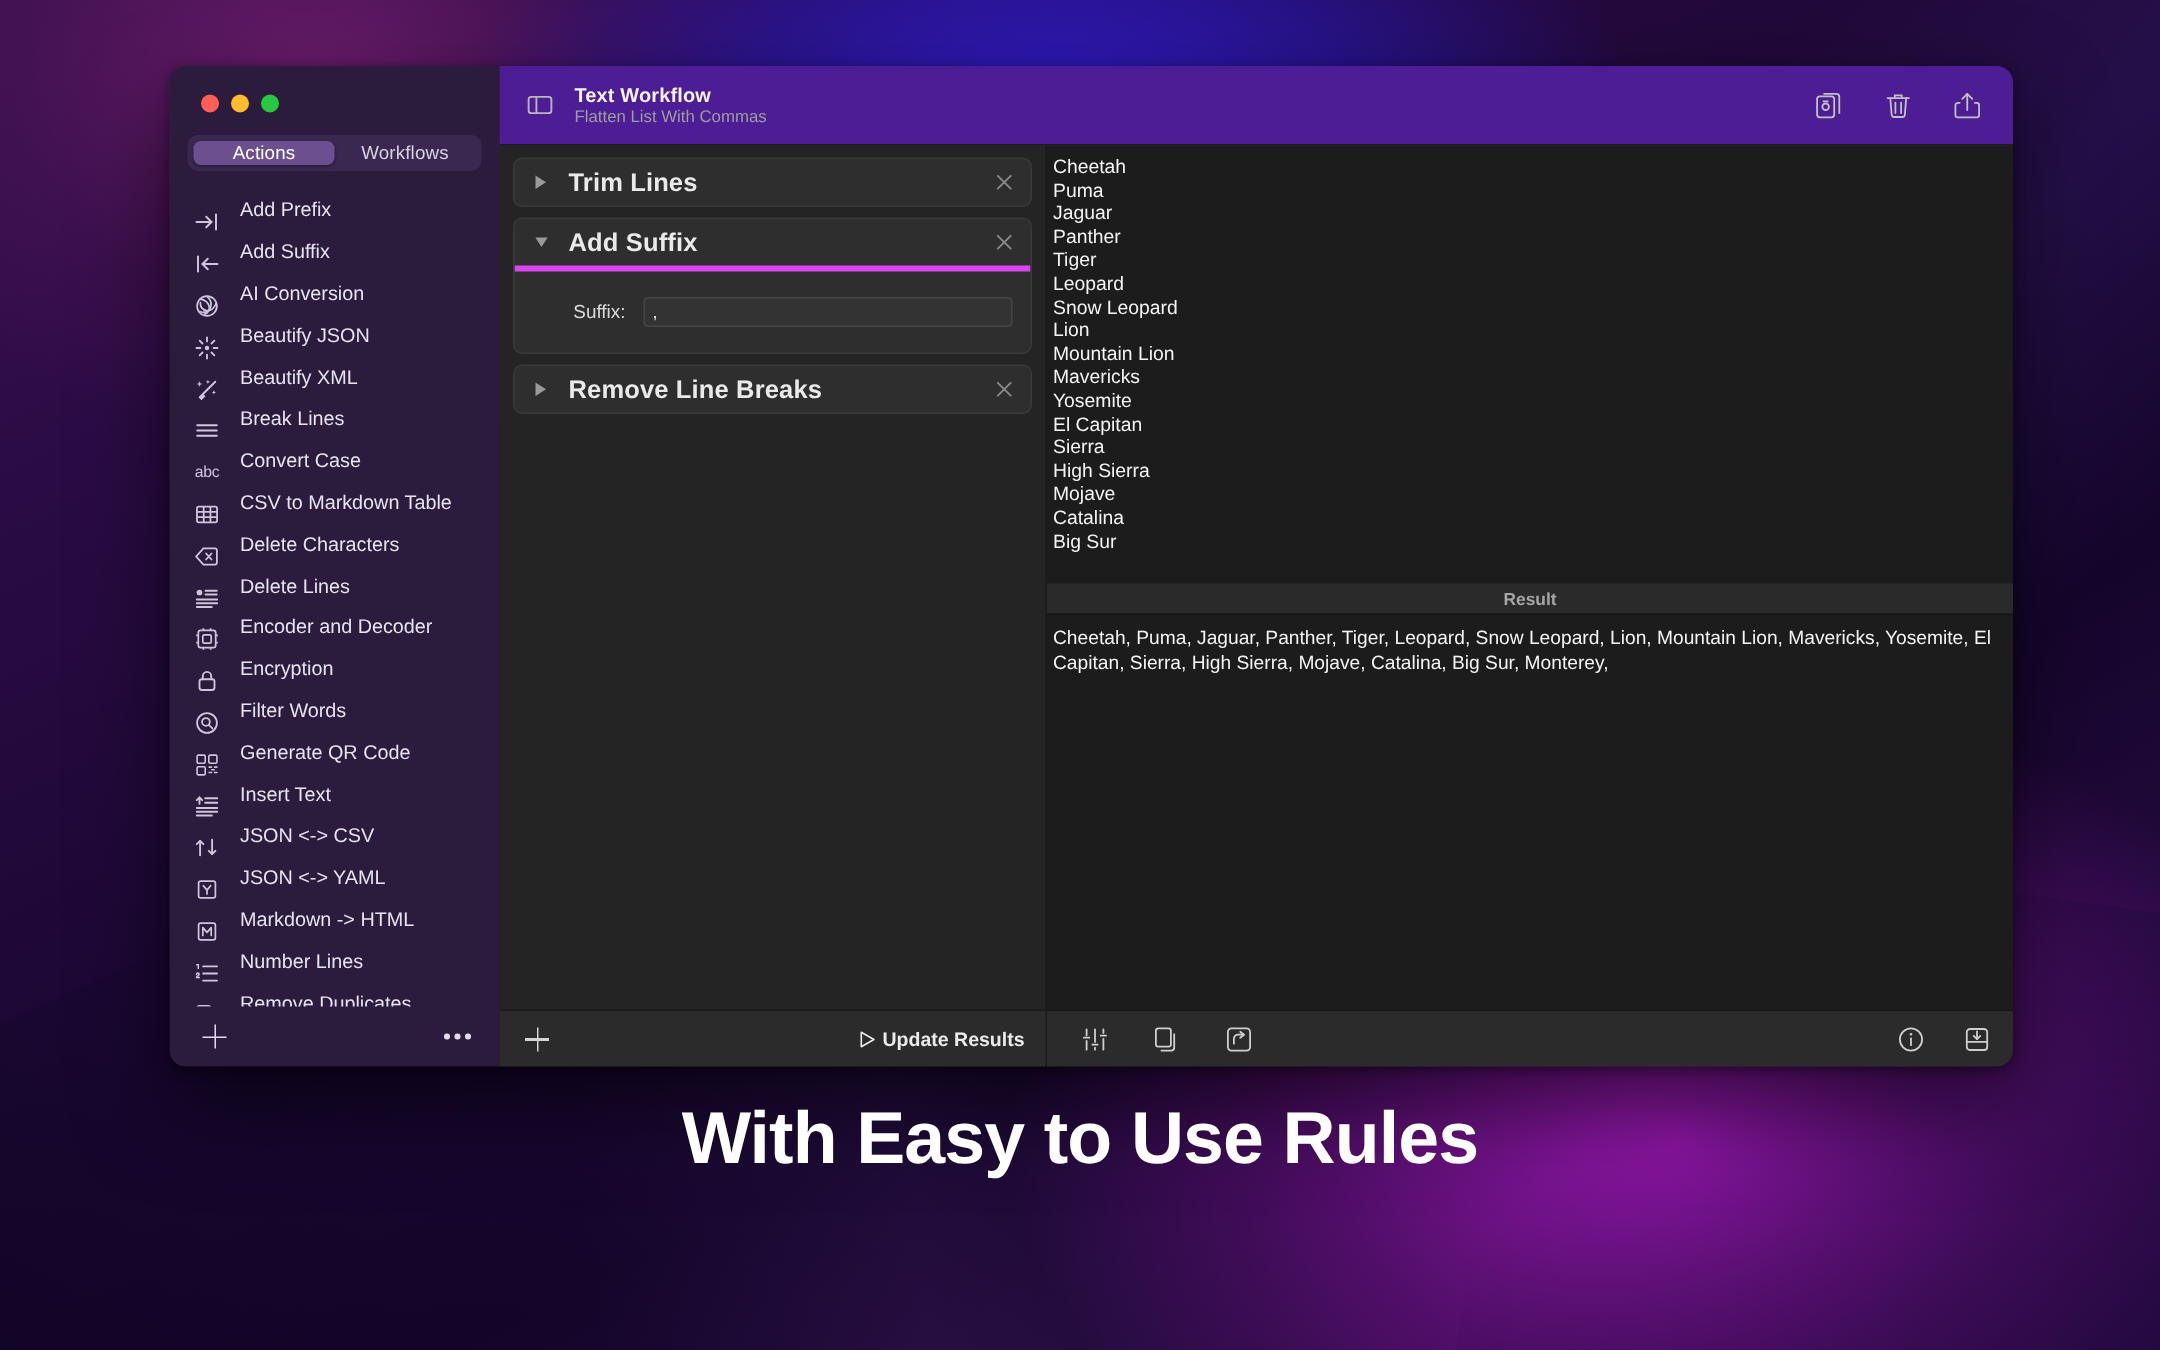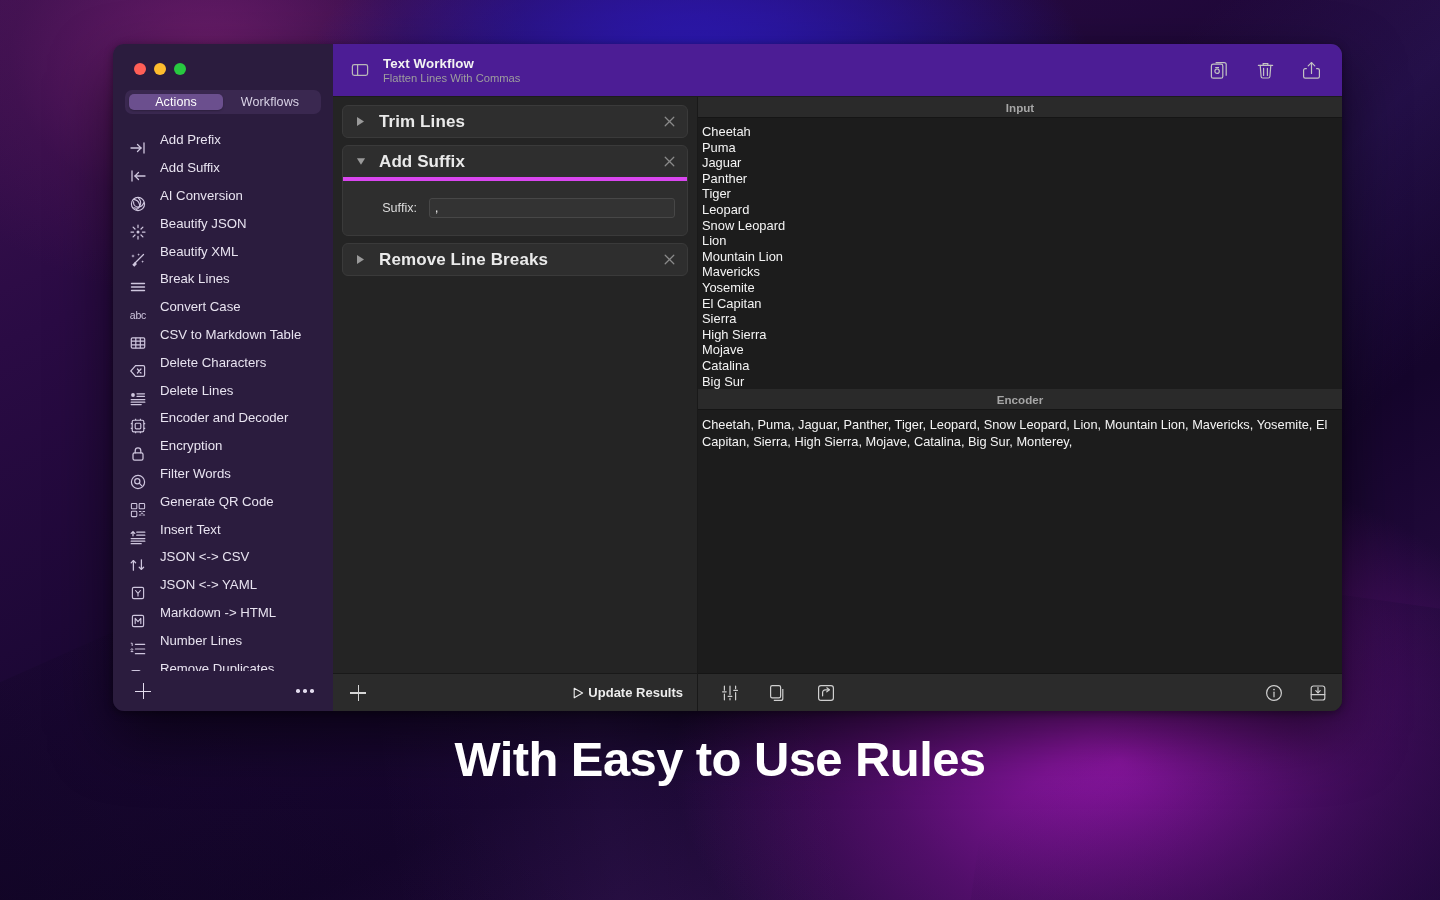--- a/index.html
+++ b/index.html
@@ -560,21 +560,21 @@
 
     <div id="titlebar">
       <span class="sidebar-toggle">
         <svg width="20" height="20" viewBox="0 0 20 20" fill="none" stroke="currentColor" stroke-width="1.25">
             <rect x="2.4" y="4.6" width="15.2" height="10.8" rx="1.8"></rect>
             <path d="M7.6 4.6v10.8"></path>
           </svg>
       </span>
       <div id="title-block">
         <span id="doc-title">Text Workflow</span>
-        <span id="doc-subtitle">Flatten Lines With Commas</span>
+        <span id="doc-subtitle">Flatten List With Commas</span>
       </div>
       <div id="titlebar-actions">
         <span class="tb-icon">
           <svg width="21" height="21" viewBox="0 0 21 21" fill="none" stroke="currentColor" stroke-width="1.2">
               <rect x="2.4" y="4.2" width="11.4" height="14" rx="1.8"></rect>
               <path d="M6.6 2.6h8.6a2 2 0 012 2v11.2"></path>
               <circle cx="8.1" cy="11.2" r="2.2"></circle>
               <path d="M6.2 7.6h3.8"></path>
             </svg>
         </span>
@@ -666,42 +666,41 @@
                 </svg>
             </span>
             <span>Update Results</span>
           </div>
         </div>
       </div>
 
       <div id="io-col">
 
         <div id="input-pane">
-          <div class="pane-header">Input</div>
           <div id="input-text">Cheetah
 Puma
 Jaguar
 Panther
 Tiger
 Leopard
 Snow Leopard
 Lion
 Mountain Lion
 Mavericks
 Yosemite
 El Capitan
 Sierra
 High Sierra
 Mojave
 Catalina
 Big Sur</div>
         </div>
 
         <div id="result-pane">
-          <div class="pane-header">Encoder</div>
+          <div class="pane-header">Result</div>
           <div id="result-text">Cheetah, Puma, Jaguar, Panther, Tiger, Leopard, Snow Leopard, Lion, Mountain Lion, Mavericks, Yosemite, El Capitan, Sierra, High Sierra, Mojave, Catalina, Big Sur, Monterey,</div>
         </div>
 
         <div id="io-footer">
           <div class="io-left-icons">
             <span class="io-icon">
               <svg width="20" height="20" viewBox="0 0 20 20" fill="none" stroke="currentColor" stroke-width="1.2" stroke-linecap="round">
                   <path d="M4.4 3.2v4M4.4 11v5.8M10 3.2v8.4M10 15.4v1.4M15.6 3.2v2.4M15.6 9.6v7.2"></path>
                   <path d="M2.6 8.8h3.6M8.2 13.4h3.6M13.8 7.4h3.6"></path>
                 </svg>

